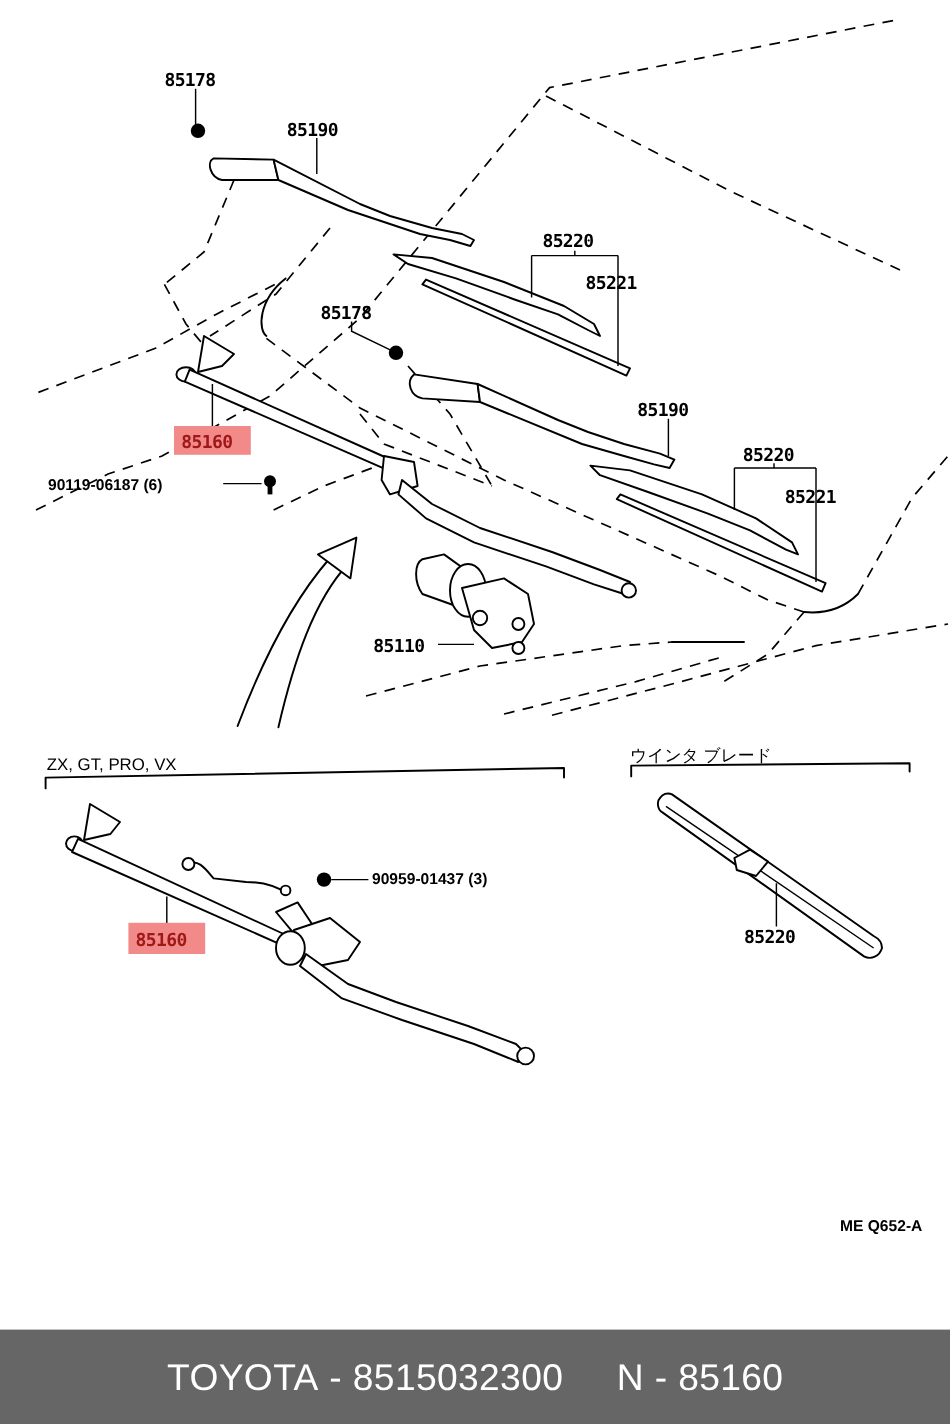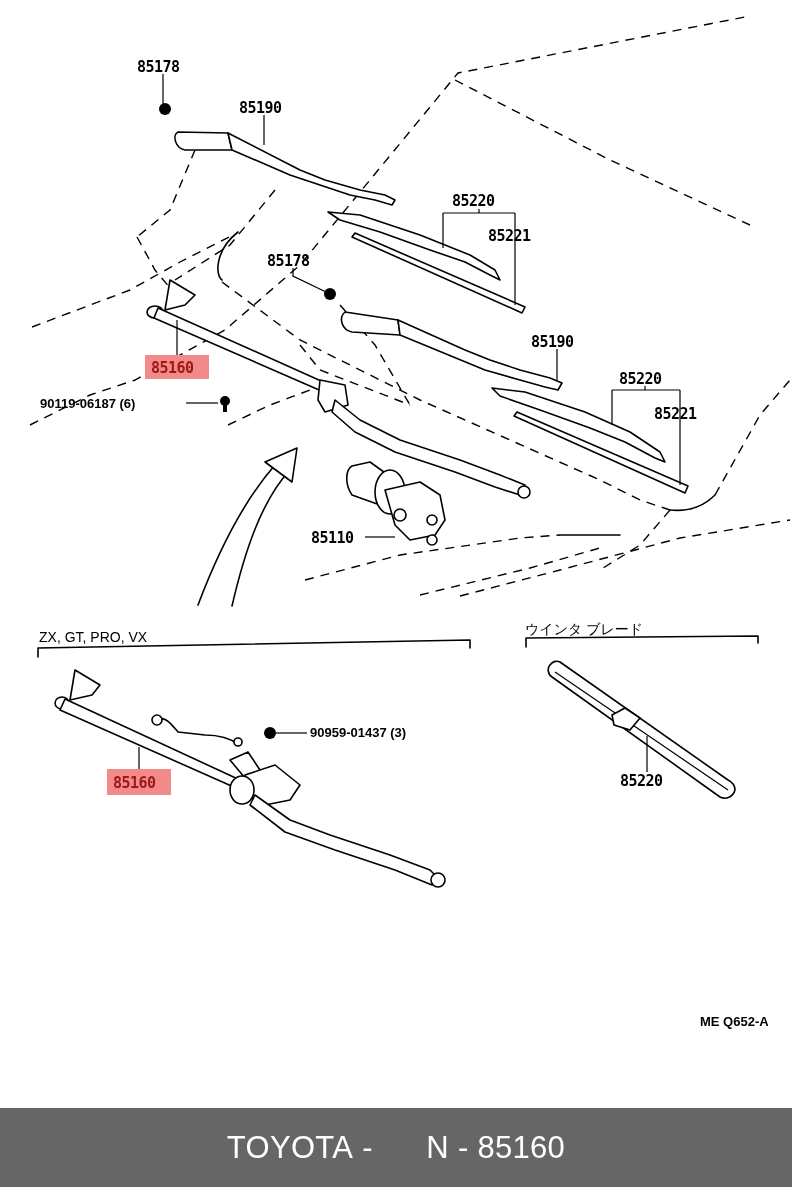--- a/index.html
+++ b/index.html
@@ -162,17 +162,18 @@
   </g>
   <line class="thin" x1="647" y1="736" x2="647" y2="772"></line>
   <text class="lbl" x="620" y="786">85220</text>
 
   <text class="lbl-sm" x="700" y="1026">ME Q652-A</text>
 </svg>
 
 <div id="footer">
   <span>TOYOTA</span>
     <span> - </span>
+    <span>8515032300</span>
     <span>     </span>
     <span>N</span>
     <span> - </span>
     <span>85160</span>
 </div>
 
 </body></html>

